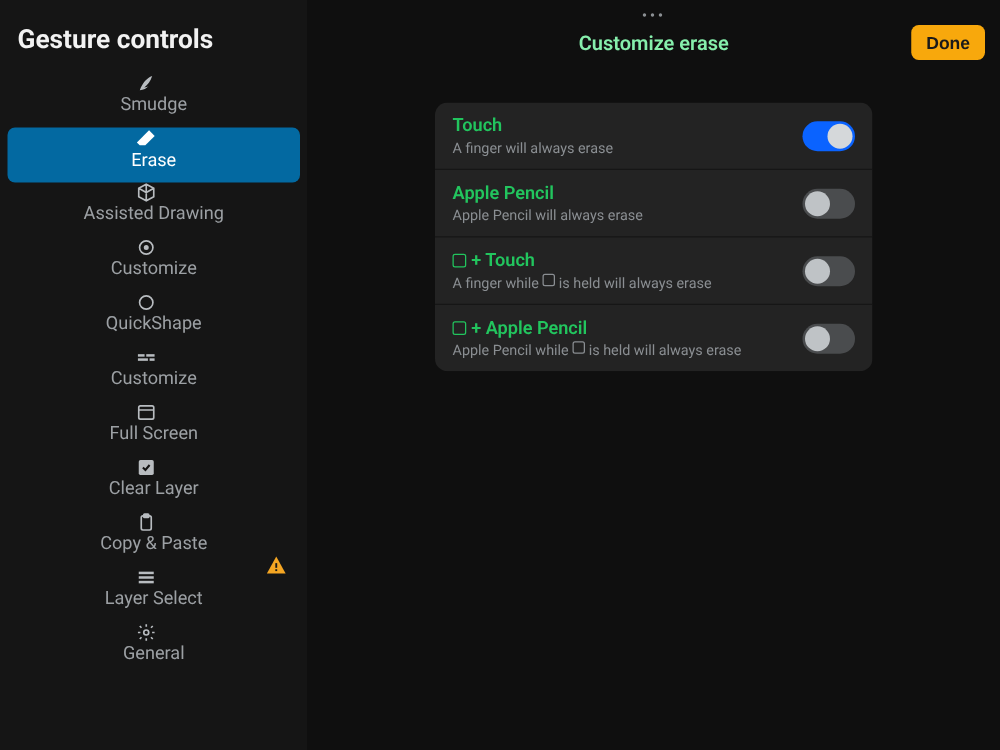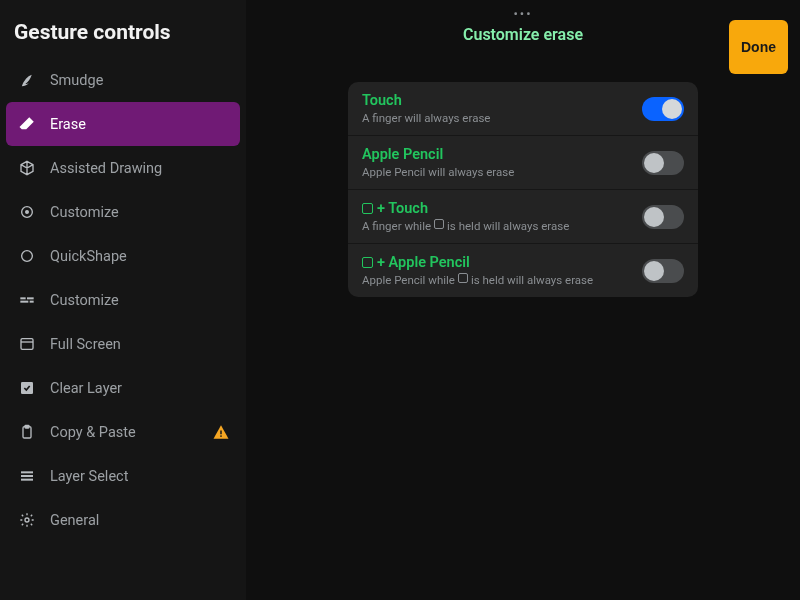--- a/index.html
+++ b/index.html
@@ -26,31 +26,32 @@
   .sidebar-item {
     display: flex;
     align-items: center;
     height: 44px;
     padding: 0 10px;
     border-radius: 6px;
     color: #9ca0a4;
     font-size: 14.5px;
     cursor: pointer;
     margin: 0 0 0 0;
+    flex-direction: column;
   }
   .sidebar-item .icon {
     width: 22px;
     display: flex;
     align-items: center;
     justify-content: center;
     margin-right: 12px;
     color: #b8bcc0;
   }
   .sidebar-item.selected {
-    background: #701a75;
+    background: #0369a1;
     color: #ffffff;
   }
   .sidebar-item.selected .icon { color: #ffffff; }
   .sidebar-item .trail { margin-left: auto; display:flex; align-items:center; }
   .main {
     flex: 1;
     height: 100%;
     background: #0f0f0f;
     display: flex;
     flex-direction: column;
@@ -81,21 +82,21 @@
   .done-btn {
     position: absolute;
     right: 12px;
     top: 20px;
     background: #f8a80c;
     color: #1a1a1a;
     font-weight: 600;
     font-size: 14px;
     border: none;
     border-radius: 6px;
-    padding: 19px 12px;
+    padding: 6px 12px;
     cursor: pointer;
     text-align: center;
   }
   .options {
     margin: 34px auto 0 auto;
     width: 350px;
     border-radius: 10px;
     overflow: hidden;
   }
   .option-row {

